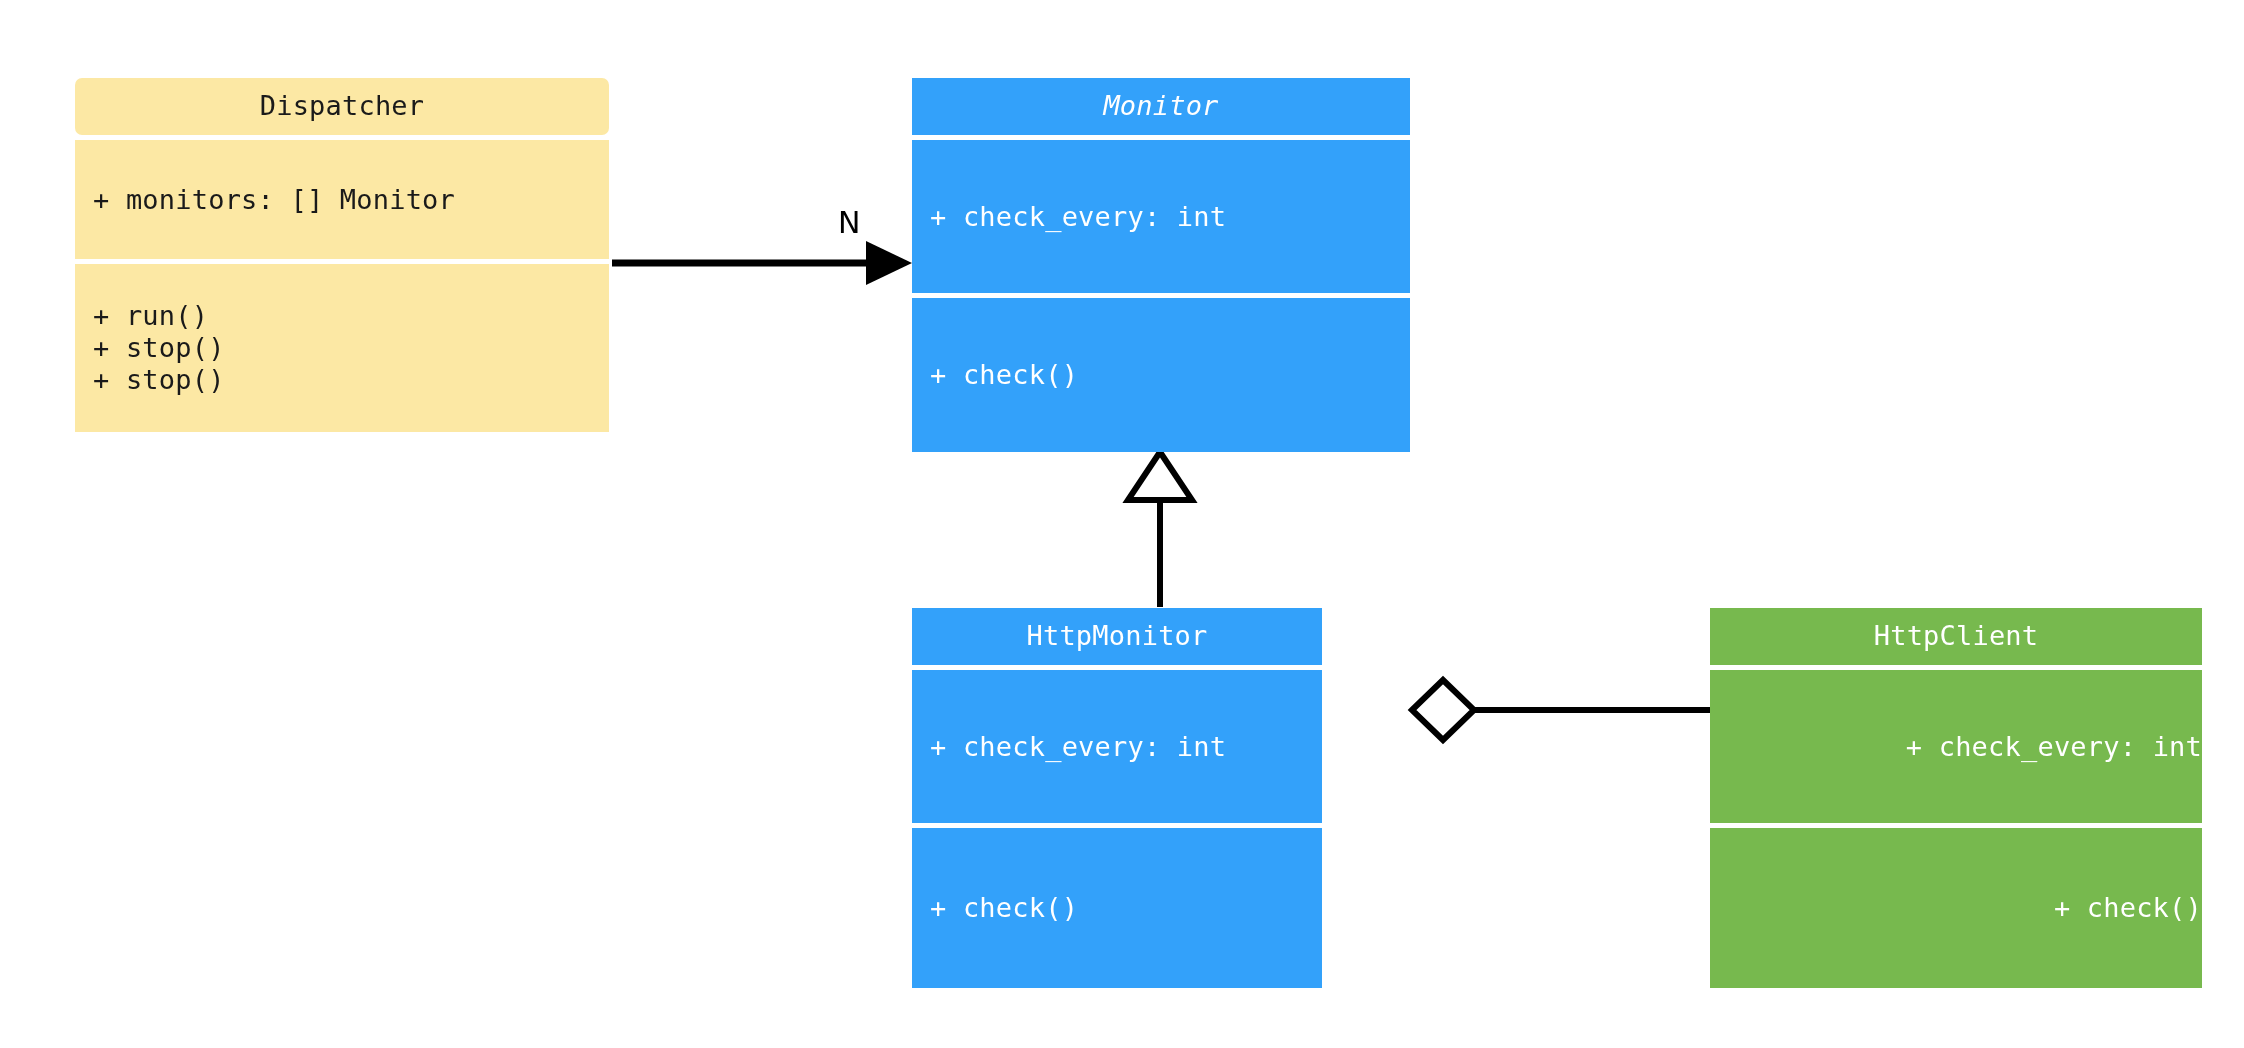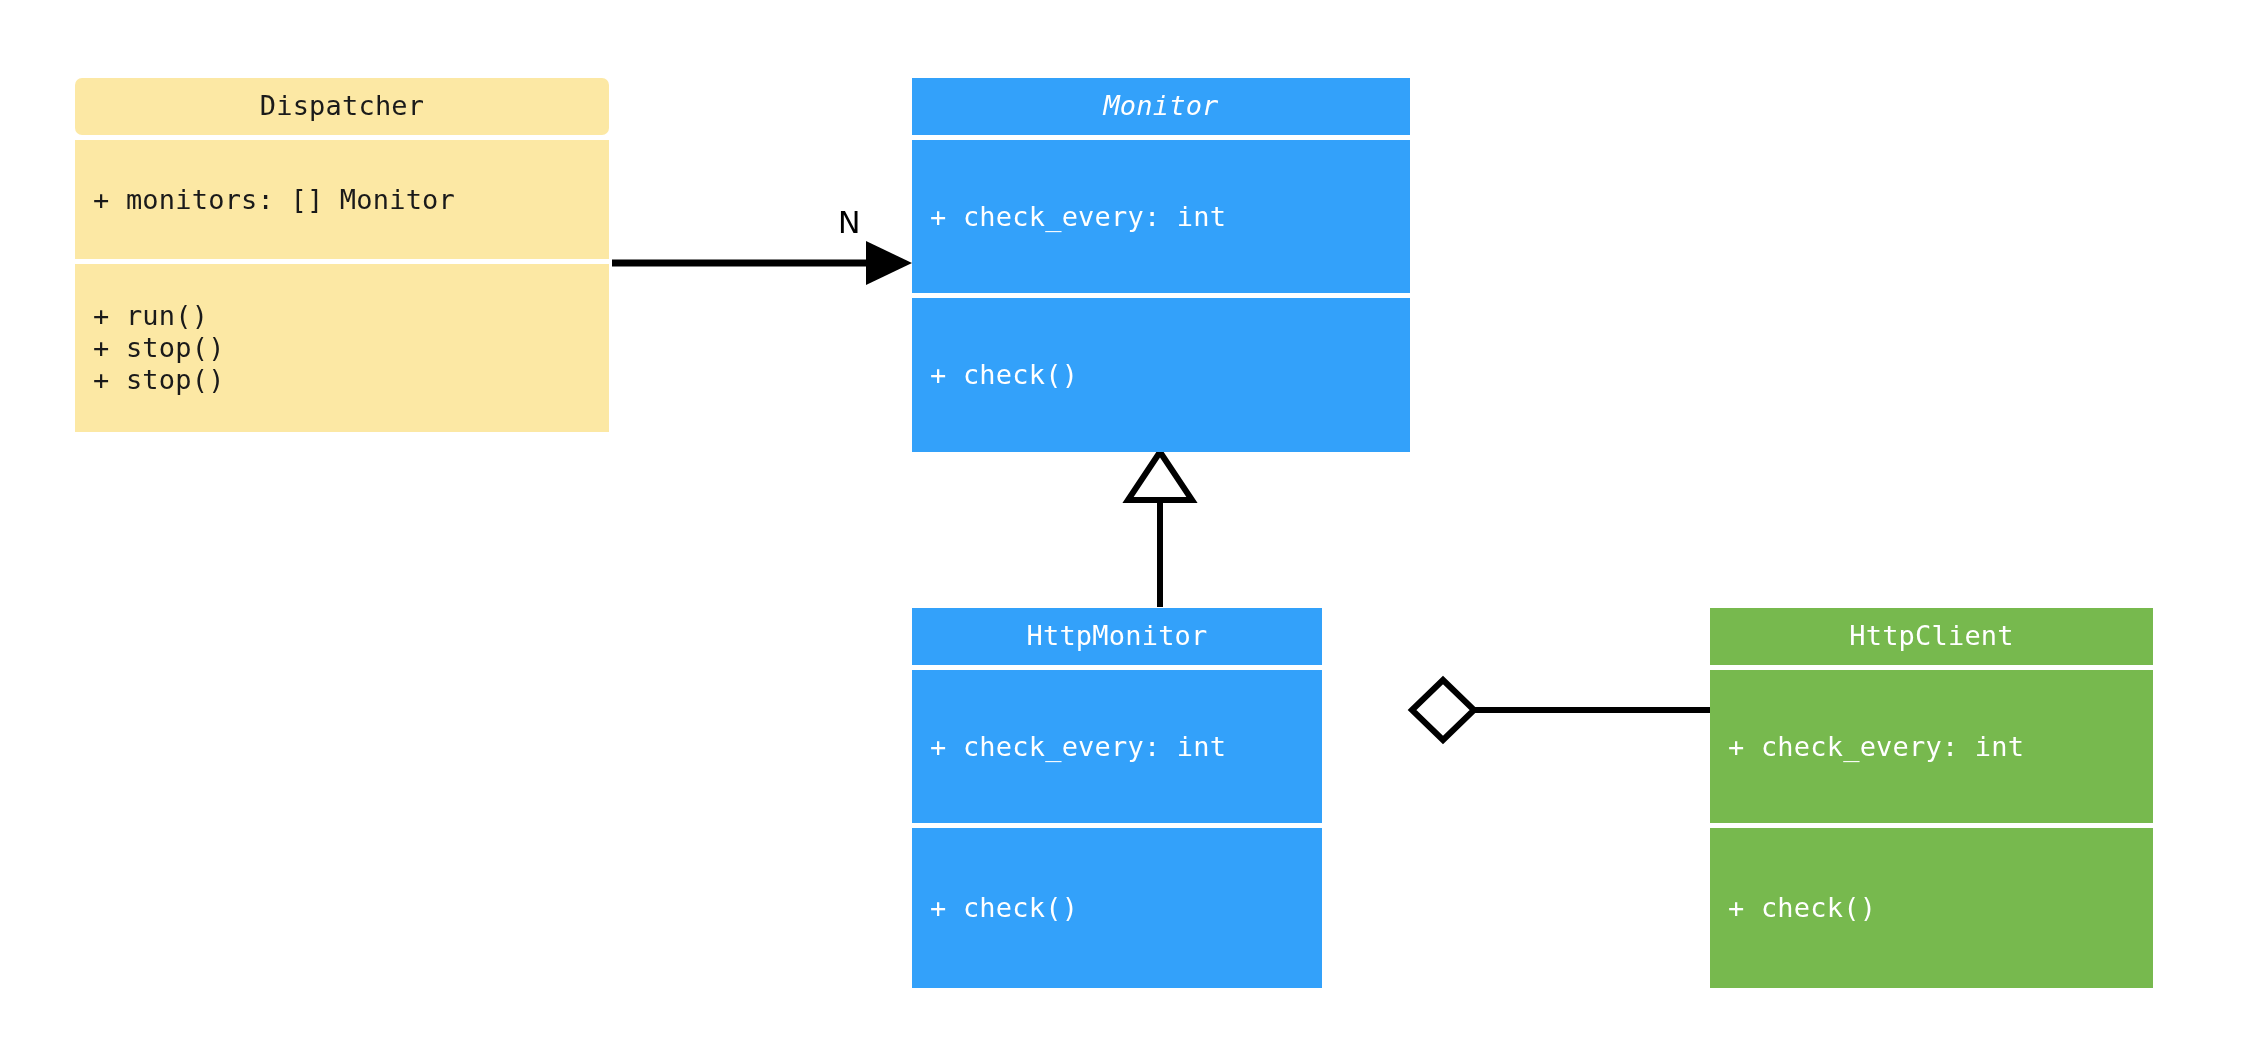--- a/index.html
+++ b/index.html
@@ -155,21 +155,21 @@
       <div class="class-title">HttpMonitor</div>
     </div>
     <div class="compartment member-list" style="height:153px;">
       <div class="member">+ check_every: int</div>
     </div>
     <div class="compartment member-list" style="height:160px;">
       <div class="member">+ check()</div>
     </div>
   </div>
 
-  <div class="uml-class skin-green" style="left:1710px; top:608px; width:443px; height:380px;">
+  <div class="uml-class skin-green" style="left:1710px; top:608px; width:492px; height:380px;text-align:right;">
     <div class="compartment title-band" style="height:57px;">
       <div class="class-title">HttpClient</div>
     </div>
     <div class="compartment member-list" style="height:153px;">
       <div class="member">+ check_every: int</div>
     </div>
     <div class="compartment member-list" style="height:160px;">
       <div class="member">+ check()</div>
     </div>
   </div>

